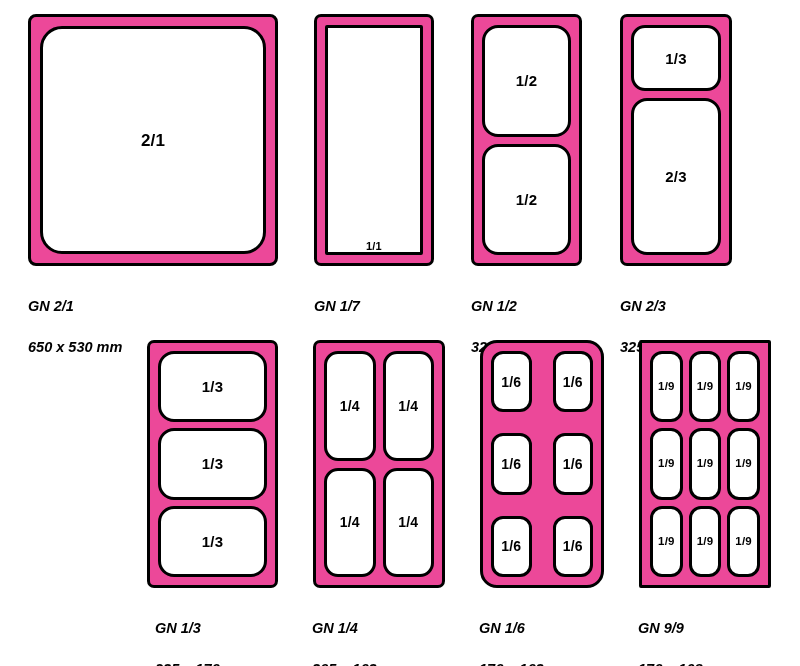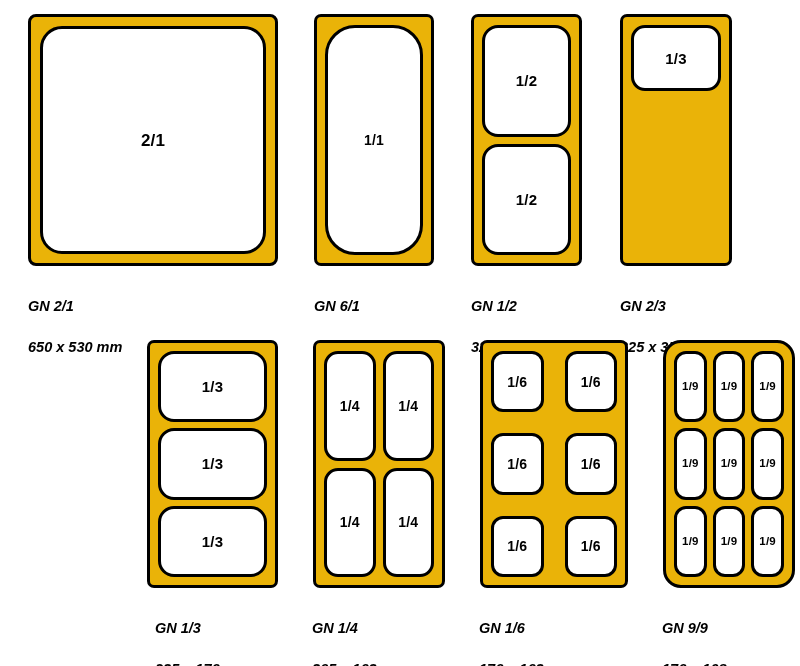--- a/index.html
+++ b/index.html
@@ -35,21 +35,21 @@
   .cell {
     position: relative;
     display: flex;
     flex-direction: column;
     align-items: flex-start;
   }
 
   
   .pan {
     border: 3px solid #000000;
-    background: #eab308;
+    background: #ec4899;
     box-sizing: border-box;
     display: flex;
     position: relative;
   }
   .pan.col { flex-direction: column; }
 
   
   .ins {
     box-sizing: border-box;
     border: 3px solid #000000;
@@ -90,26 +90,26 @@
         </div>
       </div>
       <div class="caption">
         <span class="line">GN 2/1</span>
         <span class="line">650 x 530 mm</span>
       </div>
     </div>
 
     <div class="cell" style="margin-left:36px;">
       <div class="pan col" style="width:120px;height:252px;border-radius:7px;padding:8px;">
-        <div class="ins" style="flex:1;border-radius:30px;font-size:14px;">
+        <div class="ins" style="flex:1;border-radius:2px;font-size:11px;align-items:flex-end;">
           <span class="ins-label">1/1</span>
         </div>
       </div>
       <div class="caption">
-        <span class="line">GN 6/1</span>
+        <span class="line">GN 1/7</span>
         <span class="line">530 x 325 mm</span>
       </div>
     </div>
 
     <div class="cell" style="margin-left:37px;">
       <div class="pan col" style="width:111px;height:252px;border-radius:7px;padding:8px;gap:7px;">
         <div class="ins" style="flex:1;border-radius:16px;font-size:15px;">
           <span class="ins-label">1/2</span>
         </div>
         <div class="ins" style="flex:1;border-radius:16px;font-size:15px;">
@@ -120,20 +120,23 @@
         <span class="line">GN 1/2</span>
         <span class="line">325 x 265 mm</span>
       </div>
     </div>
 
     <div class="cell" style="margin-left:38px;">
       <div class="pan col" style="width:112px;height:252px;border-radius:7px;padding:8px;gap:7px;">
         <div class="ins" style="flex:0 0 66px;border-radius:14px;font-size:15px;">
           <span class="ins-label">1/3</span>
         </div>
+        <div class="ins" style="flex:1;border-radius:16px;font-size:15px;">
+          <span class="ins-label">2/3</span>
+        </div>
       </div>
       <div class="caption">
         <span class="line">GN 2/3</span>
         <span class="line">325 x 354 mm</span>
       </div>
     </div>
 
   </div>
 
   <div class="row row-2">
@@ -171,21 +174,21 @@
           <span class="ins-label">1/4</span>
         </div>
       </div>
       <div class="caption" style="margin-left:-1px;">
         <span class="line">GN 1/4</span>
         <span class="line">265 x 162 mm</span>
       </div>
     </div>
 
     <div class="cell" style="margin-left:35px;">
-      <div class="pan" style="width:148px;height:248px;border-radius:7px;padding:8px;display:grid;grid-template-columns:1fr 1fr;grid-template-rows:1fr 1fr 1fr;gap:21px;">
+      <div class="pan" style="width:124px;height:248px;border-radius:17px;padding:8px;display:grid;grid-template-columns:1fr 1fr;grid-template-rows:1fr 1fr 1fr;gap:21px;">
         <div class="ins" style="border-radius:12px;font-size:14px;">
           <span class="ins-label">1/6</span>
         </div>
         <div class="ins" style="border-radius:12px;font-size:14px;">
           <span class="ins-label">1/6</span>
         </div>
         <div class="ins" style="border-radius:12px;font-size:14px;">
           <span class="ins-label">1/6</span>
         </div>
         <div class="ins" style="border-radius:12px;font-size:14px;">
@@ -198,21 +201,21 @@
           <span class="ins-label">1/6</span>
         </div>
       </div>
       <div class="caption" style="margin-left:-1px;">
         <span class="line">GN 1/6</span>
         <span class="line">176 x 162 mm</span>
       </div>
     </div>
 
     <div class="cell" style="margin-left:35px;">
-      <div class="pan" style="width:132px;height:248px;border-radius:18px;padding:8px;display:grid;grid-template-columns:1fr 1fr 1fr;grid-template-rows:1fr 1fr 1fr;gap:6px;">
+      <div class="pan" style="width:132px;height:248px;border-radius:2px;padding:8px;display:grid;grid-template-columns:1fr 1fr 1fr;grid-template-rows:1fr 1fr 1fr;gap:6px;">
         <div class="ins" style="border-radius:12px;font-size:11.5px;">
           <span class="ins-label">1/9</span>
         </div>
         <div class="ins" style="border-radius:12px;font-size:11.5px;">
           <span class="ins-label">1/9</span>
         </div>
         <div class="ins" style="border-radius:12px;font-size:11.5px;">
           <span class="ins-label">1/9</span>
         </div>
         <div class="ins" style="border-radius:12px;font-size:11.5px;">

